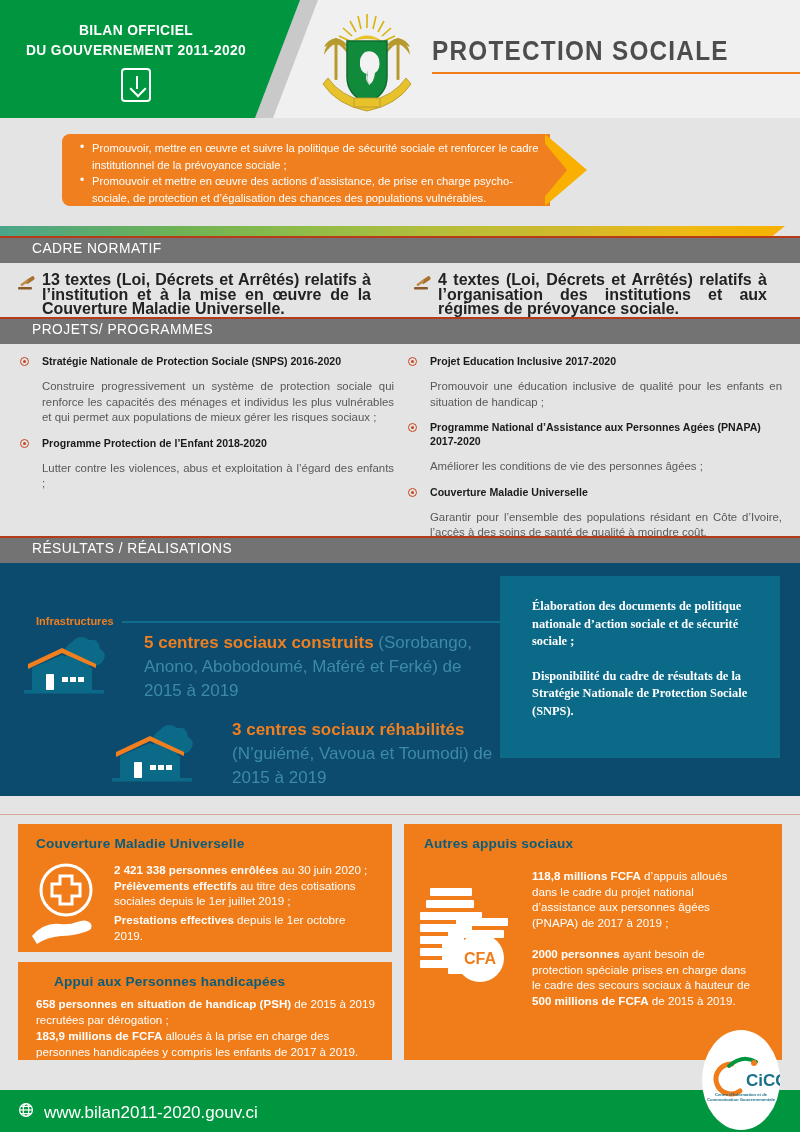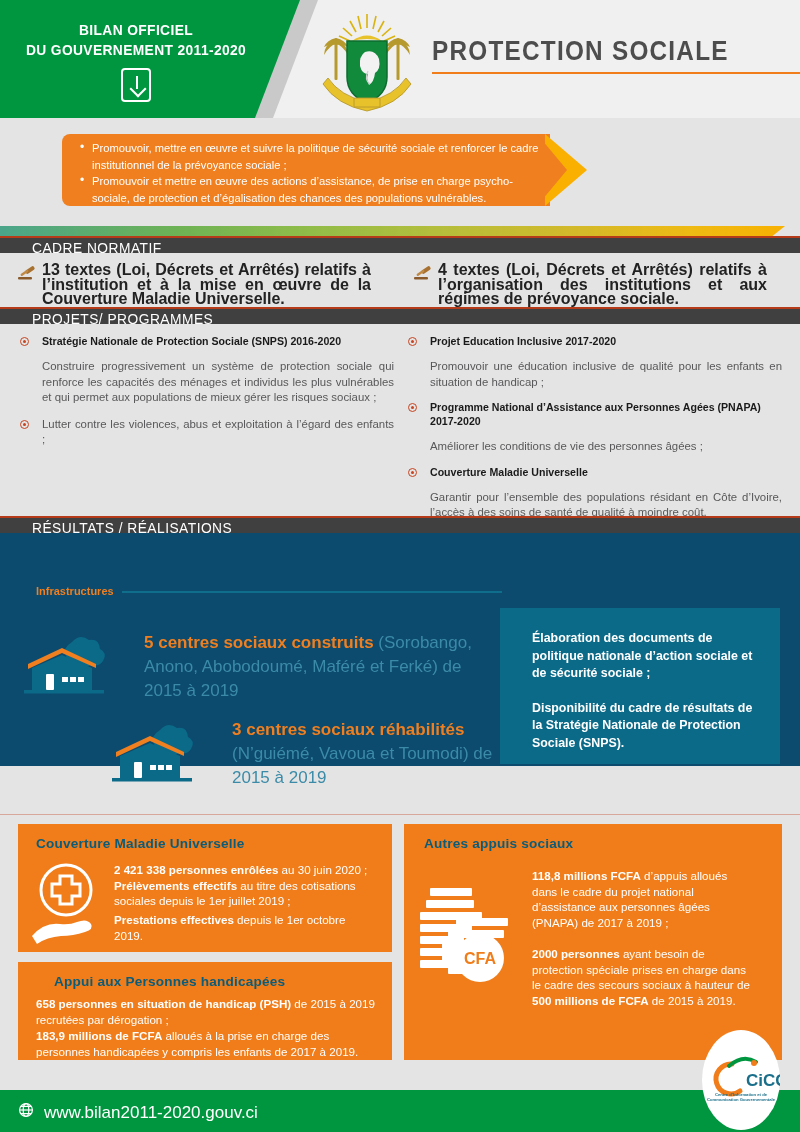--- a/index.html
+++ b/index.html
@@ -83,22 +83,22 @@
     content: "•"; position: absolute; left: 2px; top: -1px; font-size: 12px;
   }
   .grad-bar {
     position: absolute; left: 0; top: 108px; width: 800px; height: 12px;
     background: linear-gradient(90deg,#4aa58a 0%, #6db255 22%, #8fbc49 38%, #b5be3b 55%, #d3b92a 72%, #eeba14 86%, #f9b000 100%);
     clip-path: polygon(0 0, 785px 0, 770px 12px, 0 12px);
   }
 
   
   .sec-bar {
-    position: relative; width: 800px; height: 17px;
-    background: #404040; color: #fff;
+    position: relative; width: 800px; height: 27px;
+    background: #737373; color: #fff;
   }
   .sec-bar .label {
     position: absolute; left: 32px; top: 4px;
     font-size: 14.5px; letter-spacing: .5px;
     transform: scaleX(.95); transform-origin: left center;
   }
   .sec-bar::before {
     content: ""; position: absolute; left: 0; top: 0; width: 800px; height: 2px;
     background: #b63c19;
   }
@@ -135,22 +135,23 @@
   }
 
   
   .resultats { position: relative; width: 800px; height: 233px; background: #0c4a6e; }
   .infra-label {
     position: absolute; left: 36px; top: 52px;
     font-size: 11px; font-weight: bold; color: #ef7f1f;
   }
   .infra-rule { position: absolute; left: 122px; top: 58px; width: 380px; height: 1.6px; background: #0f6e8c; }
   .blue-box {
-    position: absolute; left: 500px; top: 608px; width: 280px; height: 156px;
+    position: absolute; left: 500px; top: 576px; width: 280px; height: 182px;
     background: #0b6a88;
+    font-family: Liberation Serif, serif;
   }
   .blue-box .t {
     color: #fff; font-size: 12.4px; font-weight: bold; line-height: 17.5px;
   }
   .blue-box .inner { position: absolute; left: 32px; top: 22px; width: 230px; }
   .res-text1 { position: absolute; left: 144px; top: 631px; width: 350px; }
   .res-text2 { position: absolute; left: 232px; top: 718px; width: 265px; }
   .res-big { font-size: 17px; font-weight: bold; color: #ef7f1f; }
   .res-rest { font-size: 17px; color: #3b8ba8; line-height: 24px; }
 
@@ -286,20 +287,21 @@
   </div>
   <div class="projets">
     <div class="proj-col left">
       <div class="proj-item">
         <span class="radio-dot"></span>
         <div class="proj-title">Stratégie Nationale de Protection Sociale (SNPS) 2016-2020</div>
         <div class="proj-desc">Construire progressivement un système de protection sociale qui renforce les capacités des ménages et individus les plus vulnérables et qui permet aux populations de mieux gérer les risques sociaux ;</div>
       </div>
       <div class="proj-item">
         <span class="radio-dot"></span>
+        <div class="proj-title">Programme Protection de l’Enfant 2018-2020</div>
         <div class="proj-desc">Lutter contre les violences, abus et exploitation à l’égard des enfants ;</div>
       </div>
     </div>
     <div class="proj-col right">
       <div class="proj-item">
         <span class="radio-dot"></span>
         <div class="proj-title">Projet Education Inclusive 2017-2020</div>
         <div class="proj-desc">Promouvoir une éducation inclusive de qualité pour les enfants en situation de handicap ;</div>
       </div>
       <div class="proj-item">

